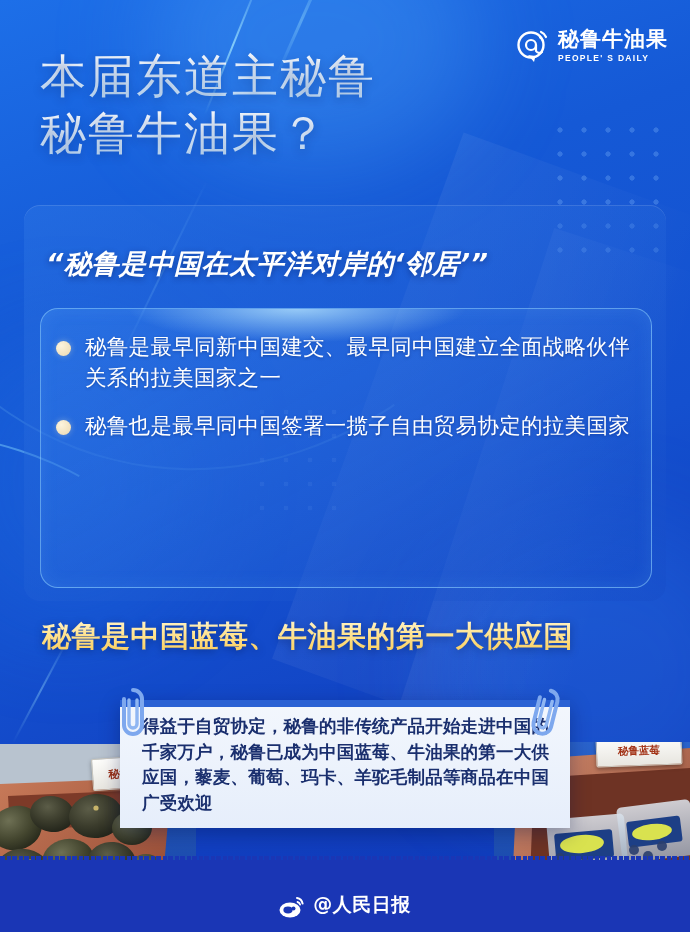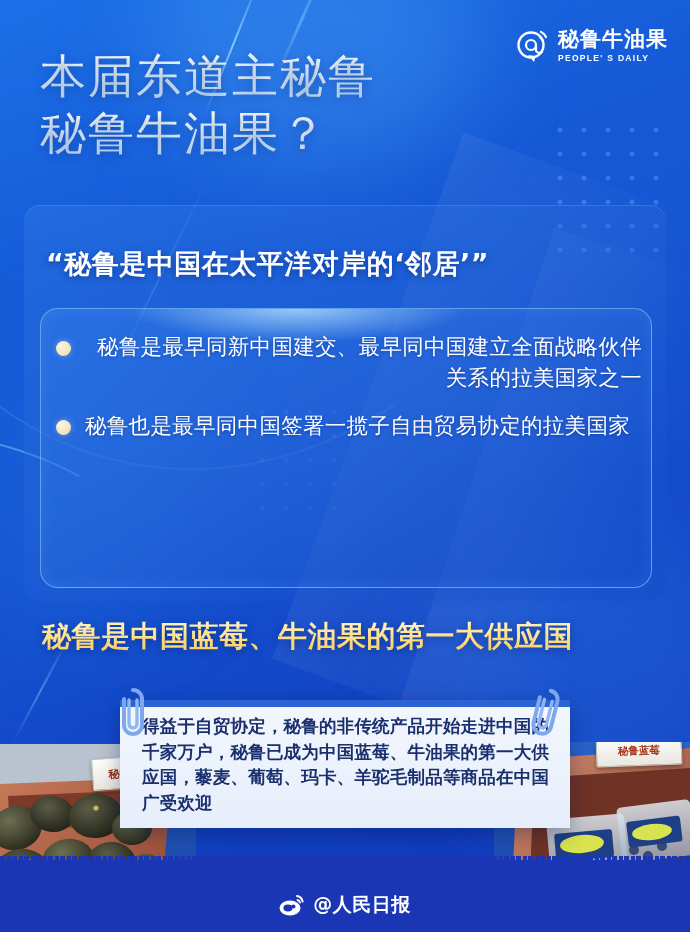--- a/index.html
+++ b/index.html
@@ -69,31 +69,31 @@
   }
 
   
   .panel{position:absolute;left:24px;top:205px;width:642px;height:396px;border-radius:16px;
          background:linear-gradient(155deg,rgba(48,120,230,.42),rgba(20,72,196,.30));
          box-shadow:inset 0 1px 0 rgba(255,255,255,.12);}
 
   .quote-head{position:absolute;left:46px;top:246px;width:600px;
     font-family:"DejaVu Sans","Liberation Sans",sans-serif;
     font-size:27px;font-weight:bold;color:#fff;letter-spacing:.5px;white-space:nowrap;
-    text-shadow:0 2px 6px rgba(0,20,80,.45);}
+    text-shadow:0 2px 6px rgba(0,20,80,.45);font-style:italic;}
 
   .inner-card{position:absolute;left:40px;top:308px;width:610px;height:278px;border-radius:18px;
     border:1.6px solid rgba(150,215,255,.55);
     background:linear-gradient(152deg,rgba(60,135,240,.35),rgba(22,76,200,.22));
     box-shadow:0 0 18px rgba(120,200,255,.12) inset;overflow:hidden;}
   .inner-card::before{content:"";position:absolute;left:14%;top:-36px;width:56%;height:70px;
     background:radial-gradient(ellipse at center,rgba(190,235,255,.75),rgba(190,235,255,0) 70%);}
 
   .bullets{position:absolute;left:56px;top:332px;width:586px;}
-  .bullet{display:flex;align-items:flex-start;gap:14px;margin-bottom:18px;text-align:right;}
+  .bullet{display:flex;align-items:flex-start;gap:14px;margin-bottom:18px;}
   .dot{flex:0 0 auto;width:15px;height:15px;border-radius:50%;
        background:radial-gradient(circle at 35% 32%,#fdf4dd,#ecd9b0);margin-top:9px;
        box-shadow:0 0 6px rgba(255,240,200,.35);}
   .bullet-text{font-family:"DejaVu Sans","Liberation Sans",sans-serif;
     font-size:21.5px;line-height:1.42;color:#ffffff;letter-spacing:.3px;
     text-shadow:0 1px 3px rgba(0,20,80,.35);}
 
   
   .yellow-head{position:absolute;left:42px;top:617px;
     font-family:"DejaVu Sans","Liberation Sans",sans-serif;
@@ -130,21 +130,21 @@
 
   .clip{position:absolute;width:34px;height:56px;}
   .clip-left{left:116px;top:686px;}
   .clip-right{left:528px;top:686px;transform:rotate(14deg);}
 
   
   .torn{position:absolute;left:0;right:0;top:860px;height:72px;background:#1a36b5;}
   .torn-edge{position:absolute;left:0;right:0;top:856px;height:8px;
     background:repeating-linear-gradient(90deg,#1a36b5 0 5px,transparent 5px 7px,#1a36b5 7px 11px,transparent 11px 12px);}
 
-  .weibo{position:absolute;left:0;right:0;top:892px;display:flex;align-items:center;
+  .weibo{position:absolute;left:0;right:0;top:892px;display:flex;align-items:flex-end;
          justify-content:center;gap:8px;}
   .weibo-icon{width:26px;height:22px;}
   .weibo-text{font-family:"DejaVu Sans","Liberation Sans",sans-serif;
     font-size:19px;font-weight:bold;color:#ffffff;letter-spacing:.5px;}
 </style>
 </head>
 <body>
 
 <div id="poster">
 

